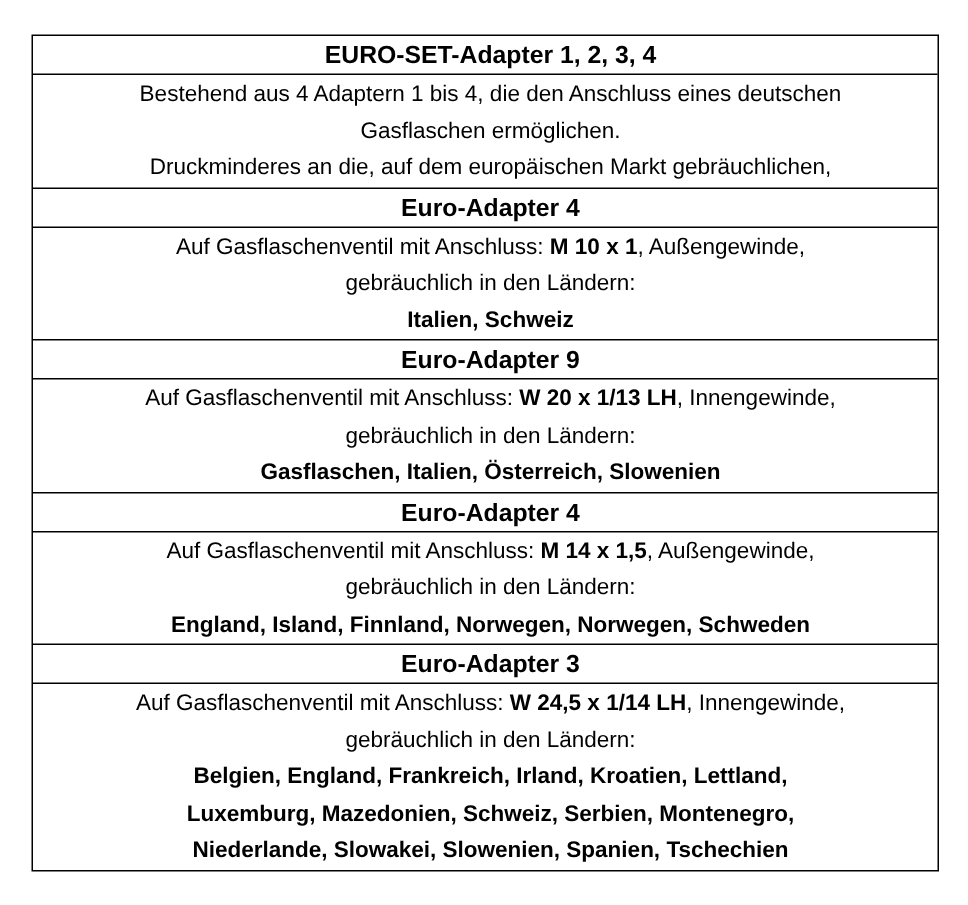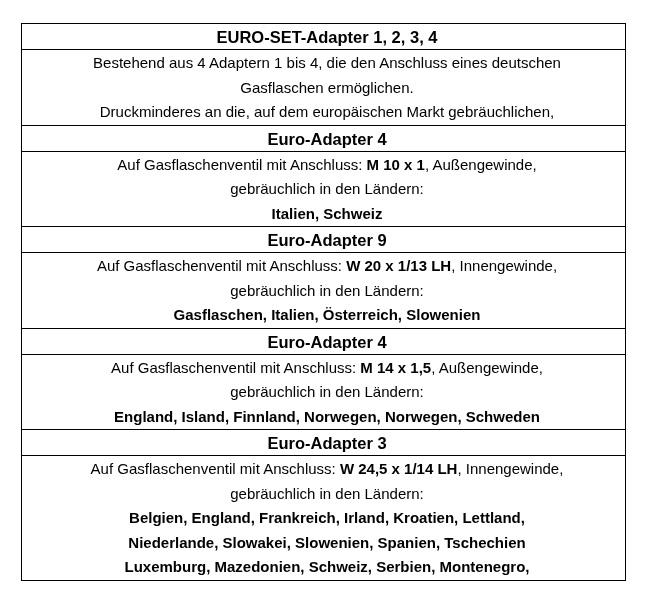--- a/index.html
+++ b/index.html
@@ -44,16 +44,16 @@
     <div class="line"><span>Auf Gasflaschenventil mit Anschluss: </span><span class="b">M 14 x 1,5</span><span>, Außengewinde,</span></div>
     <div class="line">gebräuchlich in den Ländern:</div>
     <div class="line b">England, Island, Finnland, Norwegen, Norwegen, Schweden</div>
   </div>
 
   <div class="row head">Euro-Adapter 3</div>
   <div class="row body">
     <div class="line"><span>Auf Gasflaschenventil mit Anschluss: </span><span class="b">W 24,5 x 1/14 LH</span><span>, Innengewinde,</span></div>
     <div class="line">gebräuchlich in den Ländern:</div>
     <div class="line b">Belgien, England, Frankreich, Irland, Kroatien, Lettland,</div>
+    <div class="line b">Luxemburg, Mazedonien, Schweiz, Serbien, Montenegro,</div>
     <div class="line b">Niederlande, Slowakei, Slowenien, Spanien, Tschechien</div>
-    <div class="line b">Luxemburg, Mazedonien, Schweiz, Serbien, Montenegro,</div>
   </div>
 </div>
 
 </body></html>

